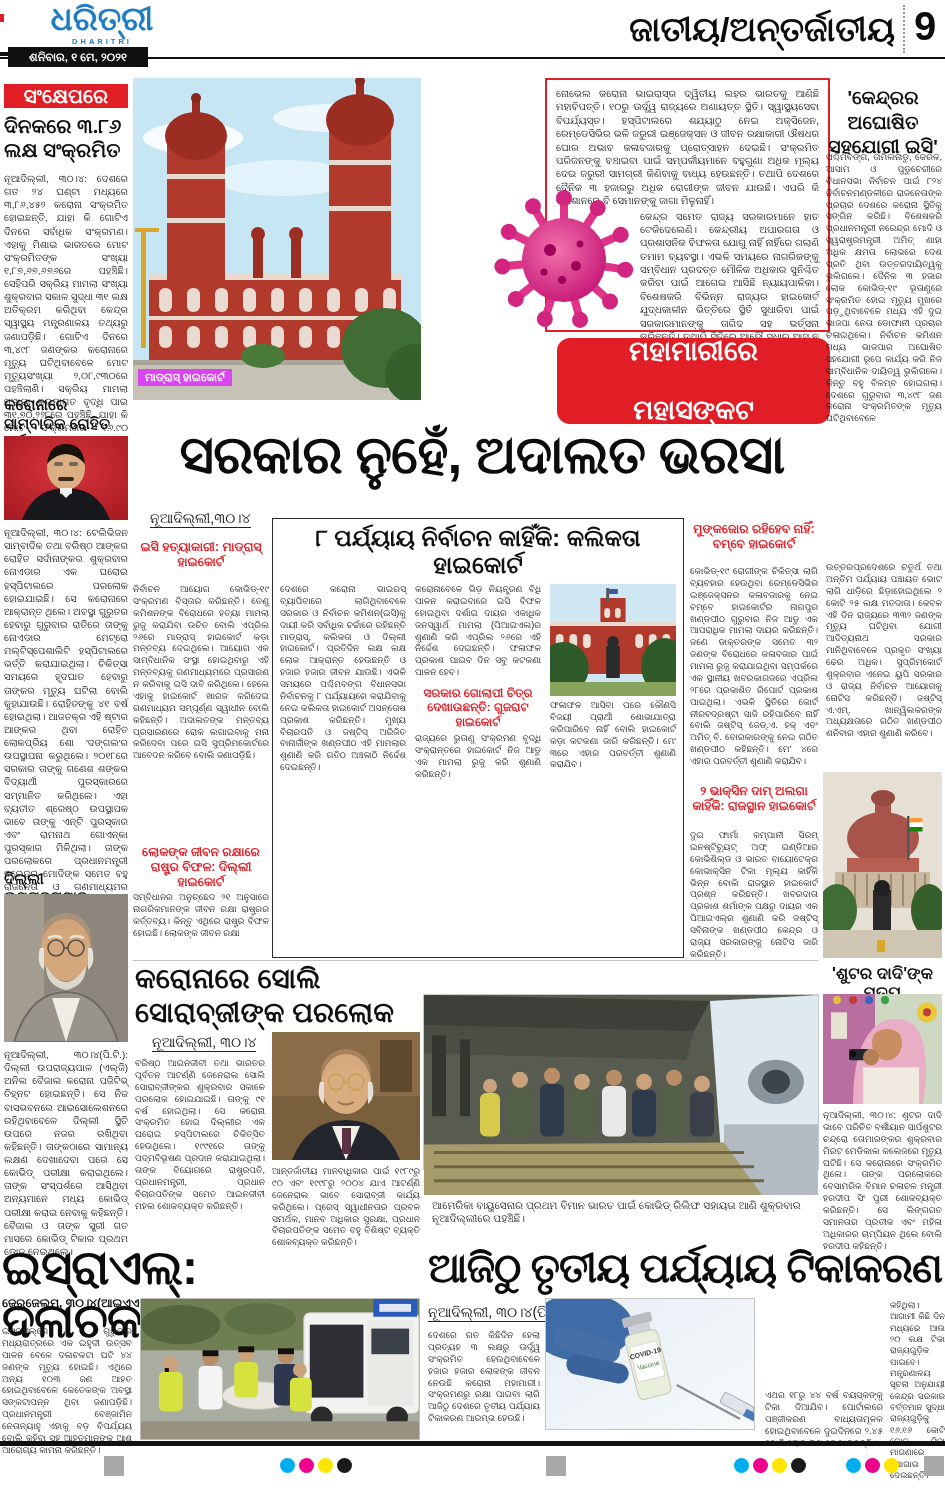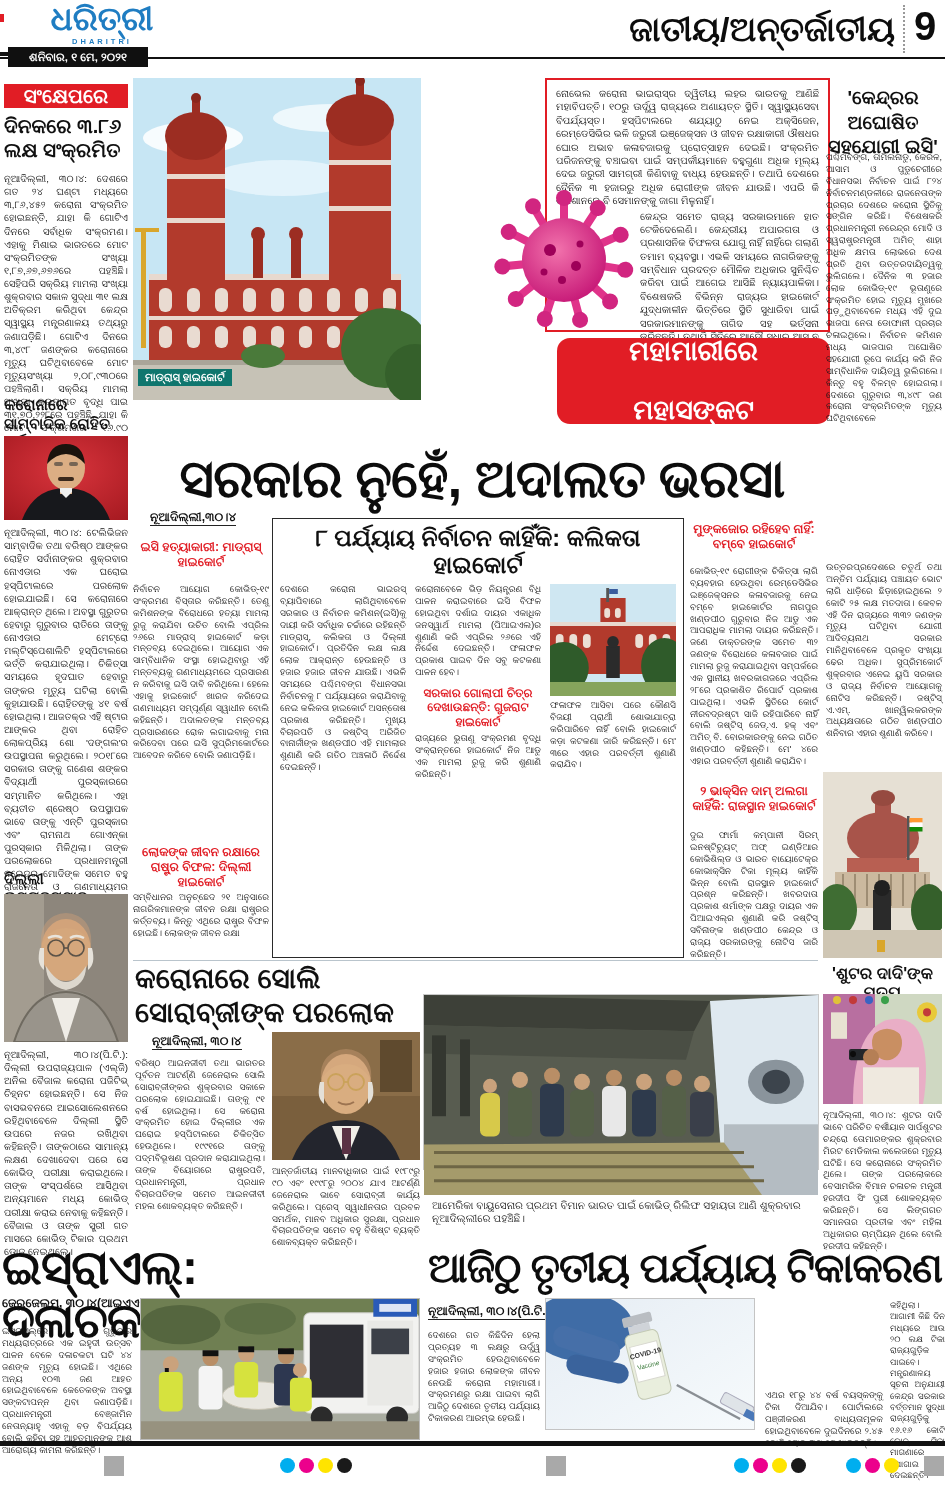--- a/index.html
+++ b/index.html
@@ -3,25 +3,25 @@
 <meta charset="utf-8">
 <style>
   html,body{margin:0;padding:0;background:#e9e9e9;}
   *{box-sizing:border-box;}
   .page{position:relative;width:945px;height:1498px;background:#fff;margin:0 auto;
         font-family:"Liberation Sans","DejaVu Sans",sans-serif;color:#101010;overflow:hidden;}
   .abs{position:absolute;}
   .bt{font-size:9.8px;line-height:1.34;text-align:justify;color:#151515;}
   .bt-sm{font-size:9px;line-height:1.32;text-align:justify;color:#151515;}
   .rh{color:#e11d25;font-weight:bold;text-align:center;font-size:12.3px;line-height:1.22;}
-  .dl{font-weight:bold;font-size:12px;color:#111;}
+  .dl{font-weight:normal;font-size:14px;color:#111;}
   .dl u{text-decoration:none;border-bottom:1.5px solid #222;padding-bottom:1px;}
   .photo{overflow:hidden;background:#ddd;}
   .photo svg{display:block;width:100%;height:100%;}
-  .chip{position:absolute;left:5px;bottom:14px;background:#0f766e;color:#fff;font-size:11px;
+  .chip{position:absolute;left:5px;bottom:14px;background:#d946ef;color:#fff;font-size:11px;
         font-weight:bold;padding:2px 7px;}
   .banner{background:#e11d25;color:#fff;font-weight:bold;font-size:20px;
           display:flex;align-items:center;justify-content:center;}
   .badge{background:#e11d25;color:#fff;border-radius:13px;display:flex;flex-direction:column;
          align-items:center;justify-content:center;font-weight:bold;font-size:27px;line-height:1.45;}
   .bighead{font-weight:800;letter-spacing:-1px;color:#0c0c0c;}
   .boxB{border:1.4px solid #2a2a2a;padding:6px 7px;}
   .boxB .cols{display:flex;gap:9px;margin-top:5px;}
   .boxB .c{flex:1;}
   .bluebox{border:2px solid #3a6ebf;background:linear-gradient(#f2f6fb,#dde6f2);padding:5px 6px;}
@@ -222,21 +222,21 @@
       <circle cx="70" cy="92" r="4" fill="#9e0059"></circle>
         <circle cx="88" cy="56" r="3.5" fill="#9e0059"></circle>
       <circle cx="52" cy="84" r="3.5" fill="#9e0059"></circle>
     </svg>
   </div>
   <div class="abs badge" style="left:557px;top:338px;width:273px;height:86px;gap:20px;">
     <div>ମହାମାରୀରେ</div>
     <div>ମହାସଙ୍କଟ</div>
   </div>
 
-  <div class="abs bighead" style="left:133px;top:424px;width:698px;height:82px;font-size:53px;text-align:center;margin-top:24px;">ସରକାର ନୁହେଁ, ଅଦାଲତ ଭରସା</div>
+  <div class="abs bighead" style="left:133px;top:424px;width:698px;height:82px;font-size:53px;text-align:center;">ସରକାର ନୁହେଁ, ଅଦାଲତ ଭରସା</div>
 
   <div class="abs dl" style="left:150px;top:510px;">
     <u>ନୂଆଦିଲ୍ଲୀ,୩୦।୪</u>
   </div>
   <div class="abs rh" style="left:133px;top:540px;width:136px;">ଇସି ହତ୍ୟାକାରୀ: ମାଡ୍ରାସ୍ ହାଇକୋର୍ଟ</div>
   <div class="abs bt-sm" style="left:133px;top:584px;width:136px;height:256px;">ନିର୍ବାଚନ ଆୟୋଗ କୋଭିଡ୍-୧୯ ସଂକ୍ରମଣ ବିସ୍ତାର କରିଛନ୍ତି। ତେଣୁ କମିଶନଙ୍କ ବିରୋଧରେ ହତ୍ୟା ମାମଲା ରୁଜୁ କରାଯିବା ଉଚିତ ବୋଲି ଏପ୍ରିଲ ୨୬ରେ ମାଡ୍ରାସ୍ ହାଇକୋର୍ଟ କଡ଼ା ମନ୍ତବ୍ୟ ଦେଇଥିଲେ। ଆୟୋଗ ଏକ ସାମ୍ବିଧାନିକ ସଂସ୍ଥା ହୋଇଥିବାରୁ ଏହି ମନ୍ତବ୍ୟକୁ ଗଣମାଧ୍ୟମରେ ପ୍ରସାରଣ ନ କରିବାକୁ ଇସି ଦାବି କରିଥିଲେ। ହେଲେ ଏହାକୁ ହାଇକୋର୍ଟ ଖାରଜ କରିଦେଇ ଗଣମାଧ୍ୟମ ସମ୍ପୂର୍ଣ୍ଣ ସ୍ୱାଧୀନ ବୋଲି କହିଛନ୍ତି। ଅଦାଲତଙ୍କ ମନ୍ତବ୍ୟ ପ୍ରସାରଣରେ ରୋକ ଲଗାଇବାକୁ ମନା କରିଦେବା ପରେ ଇସି ସୁପ୍ରିମକୋର୍ଟରେ ଆବେଦନ କରିବେ ବୋଲି ଜଣାପଡ଼ିଛି।</div>
   <div class="abs rh" style="left:133px;top:845px;width:136px;">ଲୋକଙ୍କ ଜୀବନ ରକ୍ଷାରେ ରାଷ୍ଟ୍ର ବିଫଳ: ଦିଲ୍ଲୀ ହାଇକୋର୍ଟ</div>
   <div class="abs bt-sm" style="left:133px;top:892px;width:136px;height:64px;">ସମ୍ବିଧାନର ଅନୁଚ୍ଛେଦ ୨୧ ଅନୁସାରେ ନାଗରିକମାନଙ୍କ ଜୀବନ ରକ୍ଷା ରାଷ୍ଟ୍ରର କର୍ତ୍ତବ୍ୟ। କିନ୍ତୁ ଏଥିରେ ରାଷ୍ଟ୍ର ବିଫଳ ହୋଇଛି। ଲୋକଙ୍କ ଜୀବନ ରକ୍ଷା</div>
 
   <div class="abs boxB" style="left:272px;top:518px;width:412px;height:440px;">

